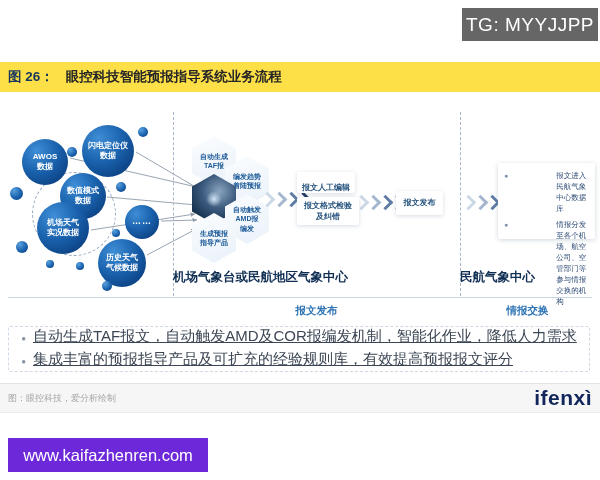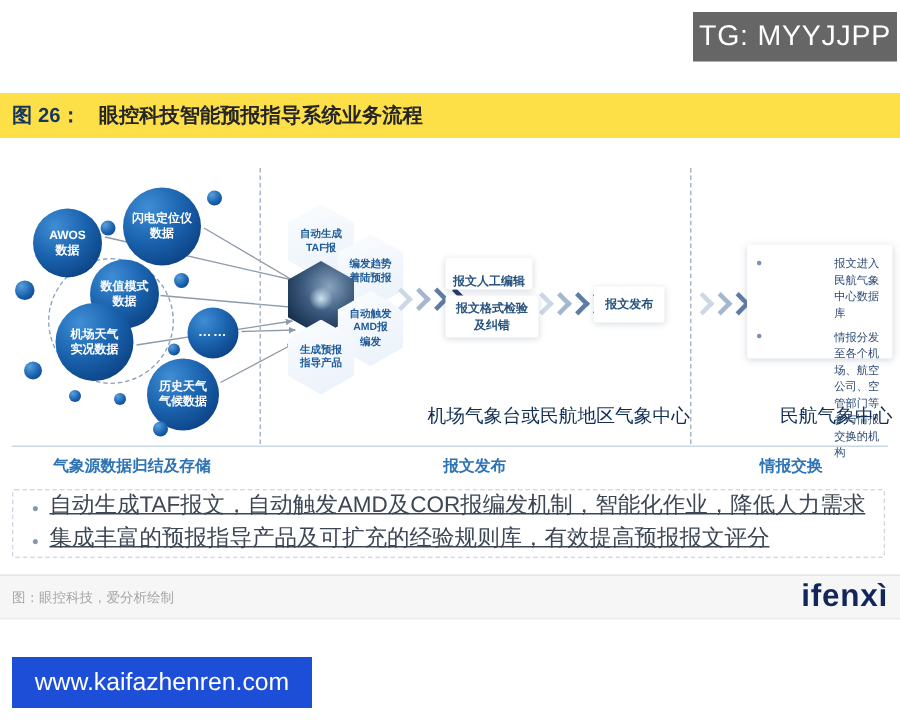--- a/index.html
+++ b/index.html
@@ -2,21 +2,21 @@
 <html><head>
 <meta charset="utf-8">
 <style>
   html,body{margin:0;padding:0;}
   body{font-family:"Liberation Sans","DejaVu Sans",sans-serif;background:#fff;}
   .page{position:relative;width:600px;height:480px;background:#fff;overflow:hidden;}
 
   
   .badge-top{position:absolute;left:462px;top:8px;width:136px;height:33px;background:#666;
     color:#fff;font-size:19px;display:flex;align-items:center;justify-content:center;letter-spacing:.5px;}
-  .badge-bottom{position:absolute;left:8px;top:438px;width:200px;height:34px;background:#1d4ed8;
+  .badge-bottom{position:absolute;left:8px;top:438px;width:200px;height:34px;background:#6d28d9;
     color:#fff;font-size:16.5px;display:flex;align-items:center;justify-content:center;}
 
   
   .header{position:absolute;left:0;top:62px;width:600px;height:30px;background:#fde047;
     display:flex;align-items:center;font-weight:bold;font-size:13.5px;}
   .fig-label{color:#17365d;margin-left:8px;}
   .fig-title{color:#262626;margin-left:12px;}
 
   
   .vdash{position:absolute;top:112px;height:184px;width:0;border-left:1px dashed #a7b6c9;}
@@ -82,21 +82,21 @@
 
   
   .xcard{position:absolute;left:498px;top:163px;width:97px;height:76px;background:#fff;
     box-shadow:0 1px 5px rgba(90,110,140,.28);border-radius:2px;padding:7px 6px 5px 6px;
     box-sizing:border-box;}
   .xrow{display:flex;margin-bottom:5px;}
   .xdot{color:#7d93ad;font-size:7px;line-height:11px;margin-right:4px;}
   .xtxt{color:#2b4a75;font-size:7.5px;font-weight:normal;line-height:11px;margin-left:44px;}
 
   
-  .zone{position:absolute;top:269px;text-align:right;font-weight:normal;font-size:12.5px;color:#122f54;}
+  .zone{position:absolute;top:269px;text-align:left;font-weight:bold;font-size:12.5px;color:#122f54;}
   .z-mid{left:173px;width:287px;} .z-right{left:460px;width:135px;}
 
   
   .stage{position:absolute;top:304px;text-align:center;font-weight:bold;font-size:10.5px;color:#2e74b5;}
   .s-left{left:8px;width:160px;} .s-mid{left:173px;width:287px;} .s-right{left:460px;width:135px;}
 
   
   .hlbox{position:absolute;left:8px;top:326px;width:582px;height:46px;
     border:1px dashed #cfd8e3;border-radius:2px;box-sizing:border-box;
     display:flex;align-items:center;justify-content:center;}
@@ -238,21 +238,20 @@
     </div>
     <div class="xrow">
       <span class="xdot">●</span>
       <span class="xtxt">情报分发至各个机场、航空公司、空管部门等参与情报交换的机构</span>
     </div>
   </div>
 
   <div class="zone z-mid">机场气象台或民航地区气象中心</div>
   <div class="zone z-right">民航气象中心</div>
 
-  <div class="stage s-left">气象源数据归结及存储</div>
   <div class="stage s-mid">报文发布</div>
   <div class="stage s-right">情报交换</div>
 
   <div class="hlbox">
     <div class="hl-inner">
       <div class="hlrow">
         <span class="hldot">●</span>
         <span class="hltxt">自动生成TAF报文，自动触发AMD及COR报编发机制，智能化作业，降低人力需求</span>
       </div>
       <div class="hlrow">

